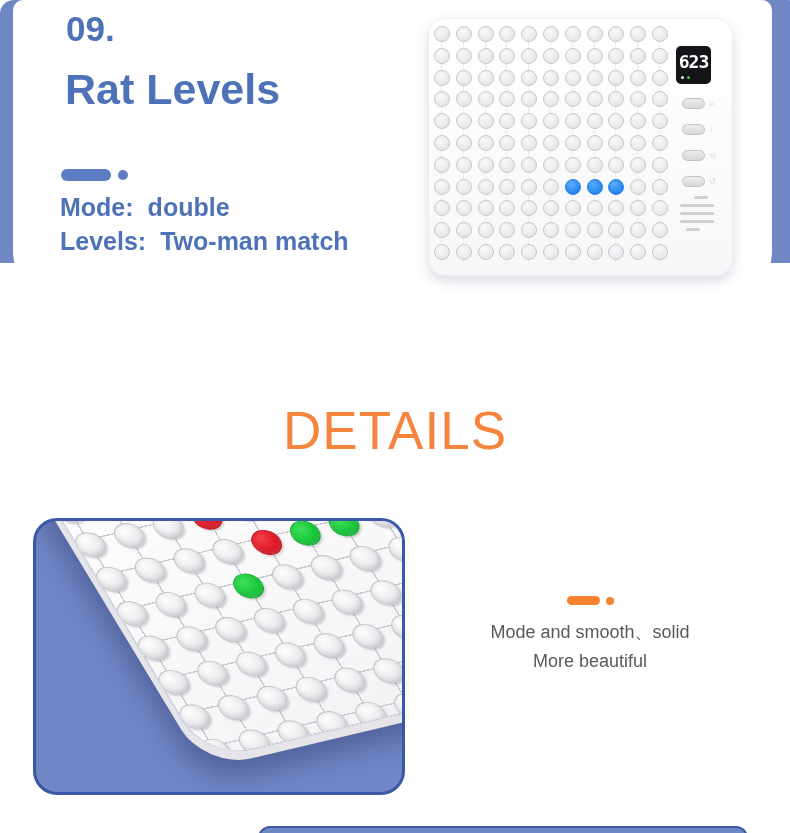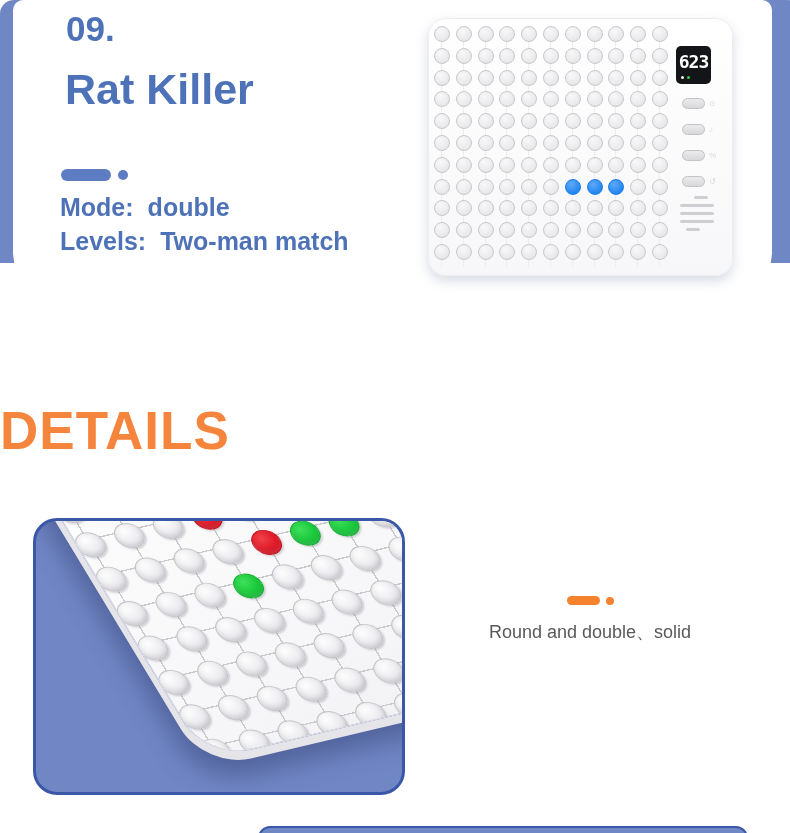--- a/index.html
+++ b/index.html
@@ -37,22 +37,22 @@
   .dev-display .dot{position:absolute;width:3px;height:3px;border-radius:50%;bottom:5px;}
   .dev-display .dot.white{left:5px;background:#f2f2f2;}
   .dev-display .dot.green{left:11px;background:#35d13c;}
   .dev-pill{position:absolute;left:253px;width:23px;height:11px;border-radius:6px;box-sizing:border-box;
         background:linear-gradient(180deg,#ececee,#d8d8db);border:1px solid #c2c2c6;}
   .dev-pill-icon{position:absolute;left:280px;width:12px;font-size:8px;line-height:11px;color:#d9d9dc;}
   .dev-speaker{position:absolute;left:251px;top:177px;width:34px;height:42px;}
   .spk{position:absolute;height:3px;border-radius:2px;background:#cfcfd3;}
 
   
-  .details-title{position:absolute;left:0;right:0;top:404px;margin:0;text-align:left;
-        font-size:53px;font-weight:700;letter-spacing:1px;color:#F5843C;line-height:1;}
+  .details-title{position:absolute;left:0;right:0;top:404px;margin:0;text-align:center;
+        font-size:53px;font-weight:400;letter-spacing:1px;color:#F5843C;line-height:1;}
 
   
   .photo-frame{position:absolute;left:33px;top:518px;width:372px;height:277px;background:#7186C5;
         border:3px solid #3A57A8;border-radius:24px;overflow:hidden;box-sizing:border-box;}
   .board3d{position:absolute;left:0;top:0;width:480px;height:420px;border-radius:46px;overflow:hidden;
         background:linear-gradient(160deg,#ffffff 0%,#f6f6f8 70%,#ededf0 100%);
         border:1px solid #e8e8ec;box-sizing:border-box;
         transform:matrix(0.97,-0.23,0.52,0.86,-48,-122);transform-origin:0 0;
         box-shadow:-5px 8px 0 1px #e4e4e9,-16px 24px 26px rgba(40,55,105,.45);}
   .b3-lines{position:absolute;inset:0;
@@ -78,21 +78,21 @@
         border:2px solid #3A57A8;border-radius:12px 12px 0 0;box-sizing:border-box;}
 </style>
 </head>
 <body>
 
 <div class="page">
 
   <section class="hero">
     <div class="hero-card">
       <div class="hero-index">09.</div>
-      <h1 class="hero-title">Rat Killer</h1>
+      <h1 class="hero-title">Rat Levels</h1>
       <div class="divider hero-divider">
         <span class="divider-bar"></span>
         <span class="divider-dot"></span>
       </div>
       <p class="spec-line spec-mode">
         <span class="spec-label">Mode:</span><span class="spec-value">double</span>
       </p>
       <p class="spec-line spec-levels">
         <span class="spec-label">Levels:</span><span class="spec-value">Two-man match</span>
       </p>
@@ -306,18 +306,19 @@
             <div class="b3-btn" style="left: 158px; top: 398px;"></div>
             <div class="b3-btn" style="left: 198px; top: 398px;"></div>
           </div>
       </div>
     </div>
     <div class="feature-text">
       <div class="divider feature-divider">
         <span class="divider-bar"></span>
         <span class="divider-dot"></span>
       </div>
-      <p class="first">Round and double、solid</p>
+      <p class="first">Mode and smooth、solid</p>
+      <p>More beautiful</p>
     </div>
   </section>
 
   <div class="next-peek"></div>
 </div>
 
 </body></html>

